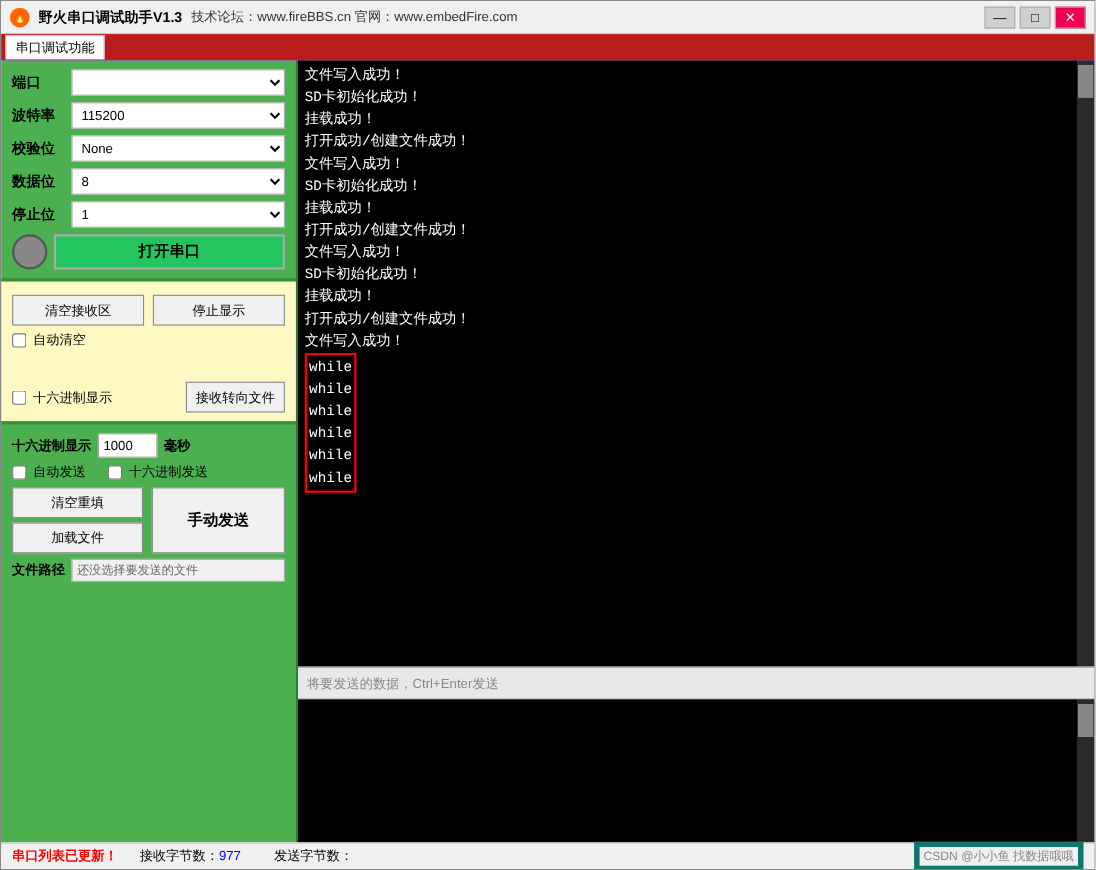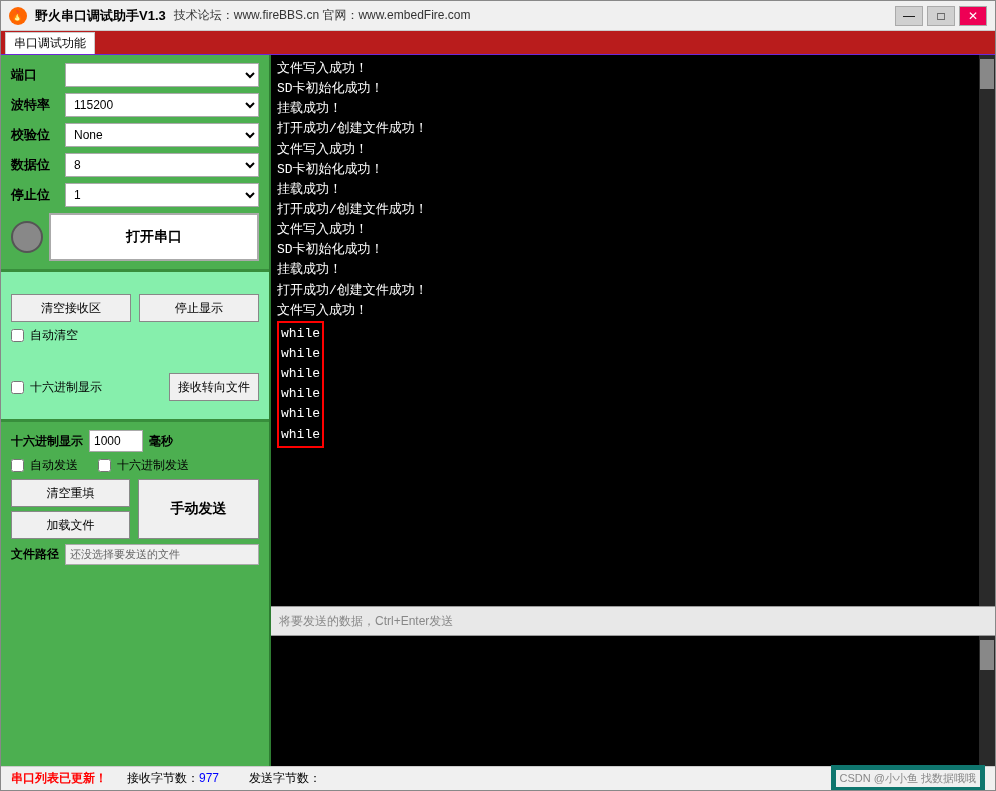--- a/index.html
+++ b/index.html
@@ -97,22 +97,22 @@
     }
     .serial-indicator {
       width: 32px; height: 32px;
       background: #888;
       border-radius: 50%;
       border: 2px solid #555;
       flex-shrink: 0;
     }
     .open-btn {
       flex: 1;
-      height: 48px;
-      background: #ffffff;
+      height: 32px;
+      background: #22c55e;
       border: 2px solid #aaa;
       font-size: 14px;
       font-weight: bold;
       cursor: pointer;
     }
     .btn-row {
       display: flex;
       gap: 8px;
       margin-top: 4px;
     }
@@ -313,21 +313,21 @@
           </select>
         </div>
 
         <div class="field-row">
           <div class="serial-indicator"></div>
           <button class="open-btn">打开串口</button>
         </div>
       </div>
       <div class="left-separator"></div>
 
-      <div style="padding: 18px 10px; display: flex; flex-direction: column; gap: 5px; background:#86efac;">
+      <div style="padding: 8px 10px; display: flex; flex-direction: column; gap: 5px; background:#fef9c3;">
         <div class="btn-row">
           <button class="action-btn">清空接收区</button>
           <button class="action-btn">停止显示</button>
         </div>
         <div class="checkbox-row">
           <input type="checkbox" style="">
           <label>自动清空</label>
         </div>
         <div class="recv-file-row">
           <div class="checkbox-row">

